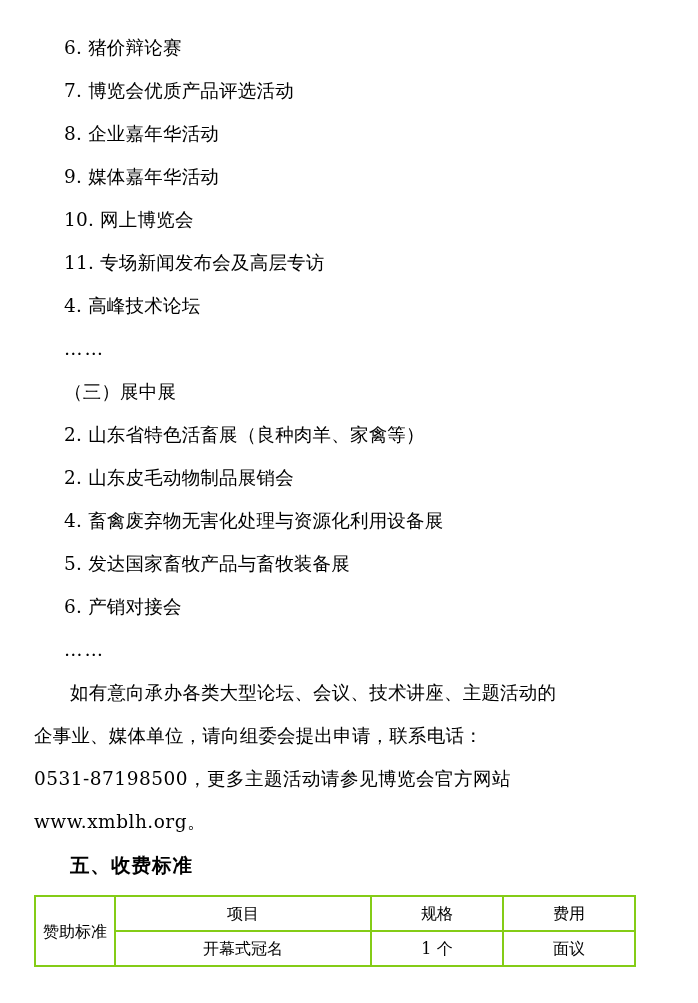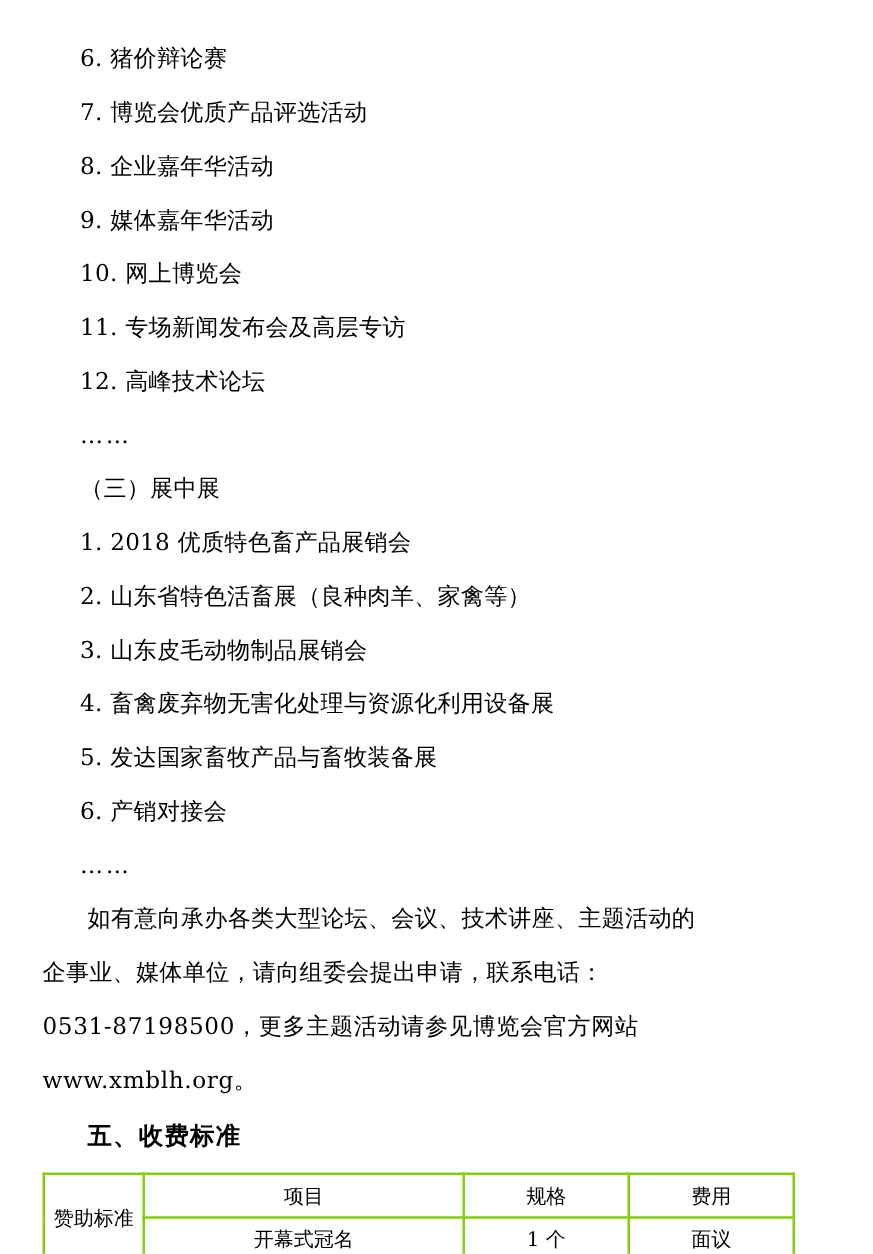--- a/index.html
+++ b/index.html
@@ -79,31 +79,30 @@
 
 <div class="page">
 
   <div>
     <div class="line indent1">6. 猪价辩论赛</div>
     <div class="line indent1">7. 博览会优质产品评选活动</div>
     <div class="line indent1">8. 企业嘉年华活动</div>
     <div class="line indent1">9. 媒体嘉年华活动</div>
     <div class="line indent1">10. 网上博览会</div>
     <div class="line indent1">11. 专场新闻发布会及高层专访</div>
-    <div class="line indent1">12. 高峰技术论坛</div>
+    <div class="line indent1">4. 高峰技术论坛</div>
   </div>
 
   <div class="dots">……</div>
 
   <div class="line indent1">（三）展中展</div>
 
   <div>
-    <div class="line indent1">1. 2018 优质特色畜产品展销会</div>
     <div class="line indent1">2. 山东省特色活畜展（良种肉羊、家禽等）</div>
-    <div class="line indent1">3. 山东皮毛动物制品展销会</div>
+    <div class="line indent1">2. 山东皮毛动物制品展销会</div>
     <div class="line indent1">4. 畜禽废弃物无害化处理与资源化利用设备展</div>
     <div class="line indent1">5. 发达国家畜牧产品与畜牧装备展</div>
     <div class="line indent1">6. 产销对接会</div>
   </div>
 
   <div class="dots">……</div>
 
   <div class="para">
     <div class="first">如有意向承办各类大型论坛、会议、技术讲座、主题活动的</div>
     <div>企事业、媒体单位，请向组委会提出申请，联系电话：</div>

